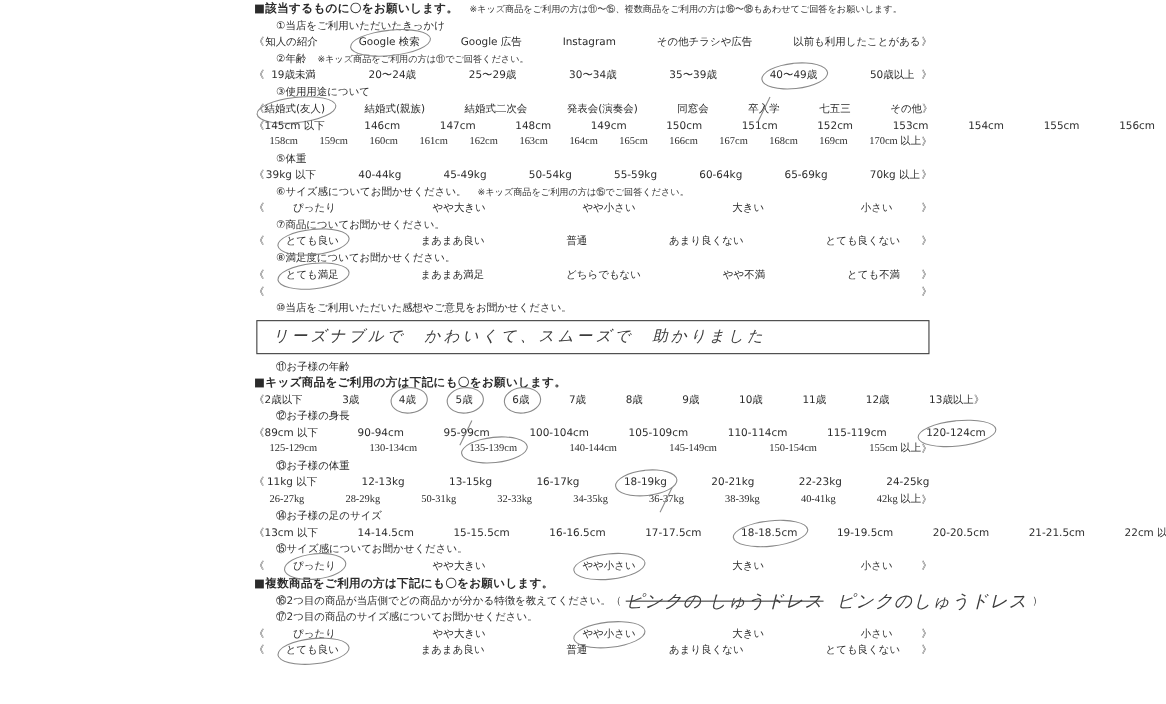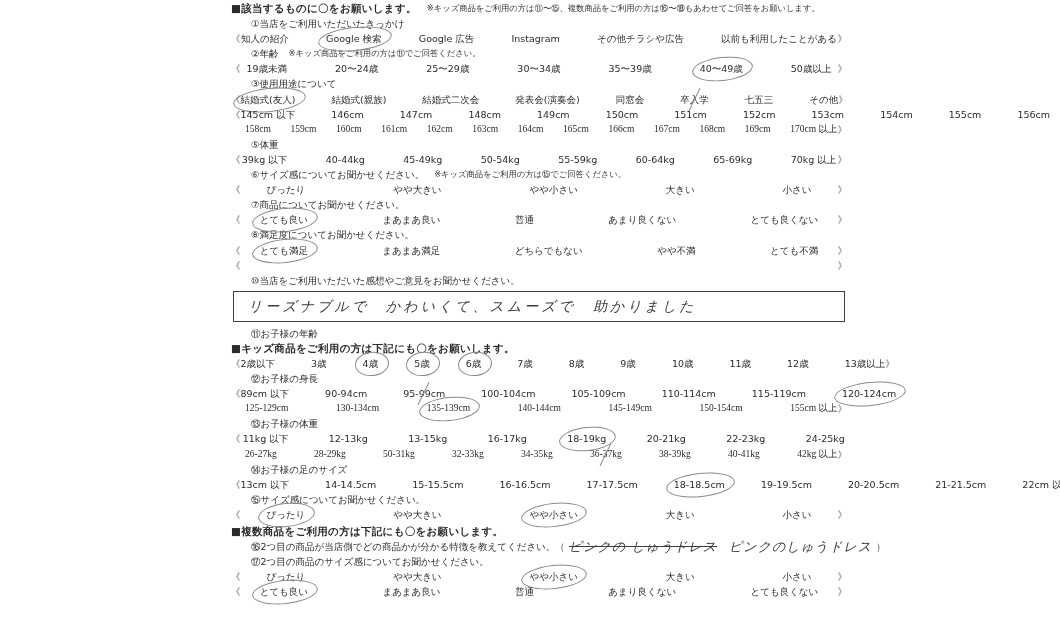--- a/index.html
+++ b/index.html
@@ -15,21 +15,21 @@
   .optlist{flex:1;display:flex;justify-content:space-around;align-items:center;gap:36px;}
   .optlist2{flex:1;display:flex;justify-content:space-between;align-items:center;padding-left:14px;font-family:Liberation Serif, serif;}
   .opt{position:relative;white-space:nowrap;}
   .circled::before{content:"";position:absolute;left:-8px;right:-10px;top:-4px;bottom:-5px;
        border:1.4px solid #8a8a8a;border-radius:50%;transform:rotate(-6deg);pointer-events:none;}
   .slashed::after{content:"";position:absolute;left:48%;top:-5px;bottom:-5px;
        border-left:1.2px solid #8a8a8a;transform:rotate(26deg);pointer-events:none;}
   .answer-box{border:1.3px solid #3f3f3f;height:29px;display:flex;align-items:center;
        padding:0 14px;margin:3px 2px 4px 2px;}
   .hand{font-style:italic;color:#3c3c3c;font-size:14px;letter-spacing:3px;}
-  .hand-small{font-style:italic;color:#3c3c3c;font-size:13px;letter-spacing:1px;margin:0 4px;}
+  .hand-small{font-style:italic;color:#3c3c3c;font-size:16px;letter-spacing:1px;margin:0 4px;}
   .struck{text-decoration:line-through;margin-right:8px;}
   .empty-mid{flex:1;}
   .mt2{margin-top:2px}
 </style>
 </head>
 <body>
 
 <div class="doc">
 
   <div class="row">

